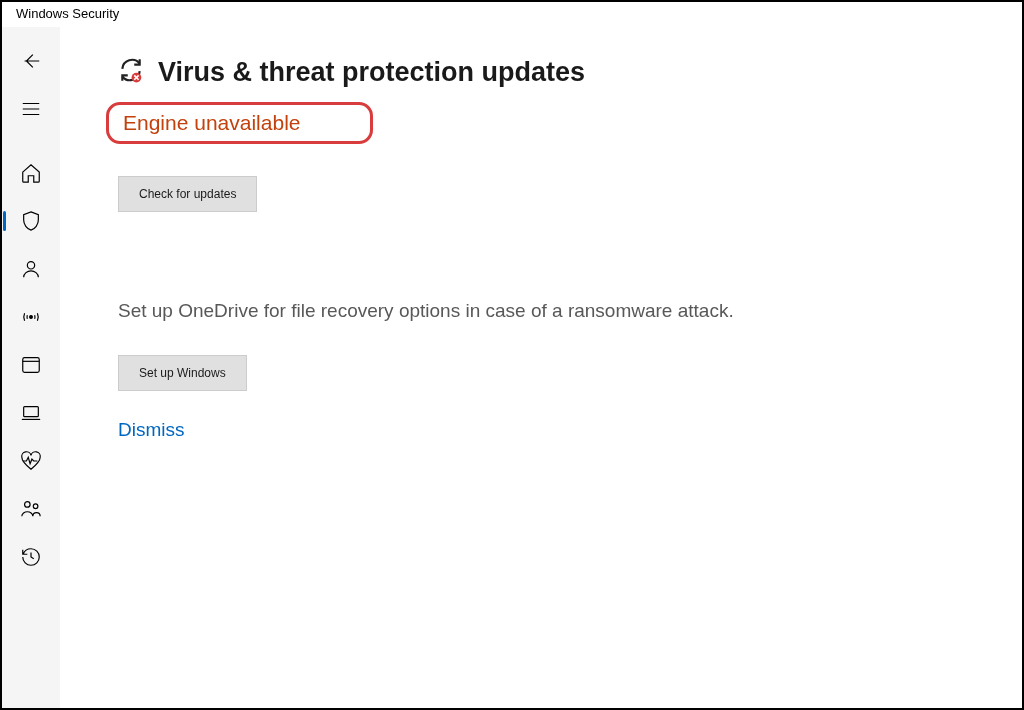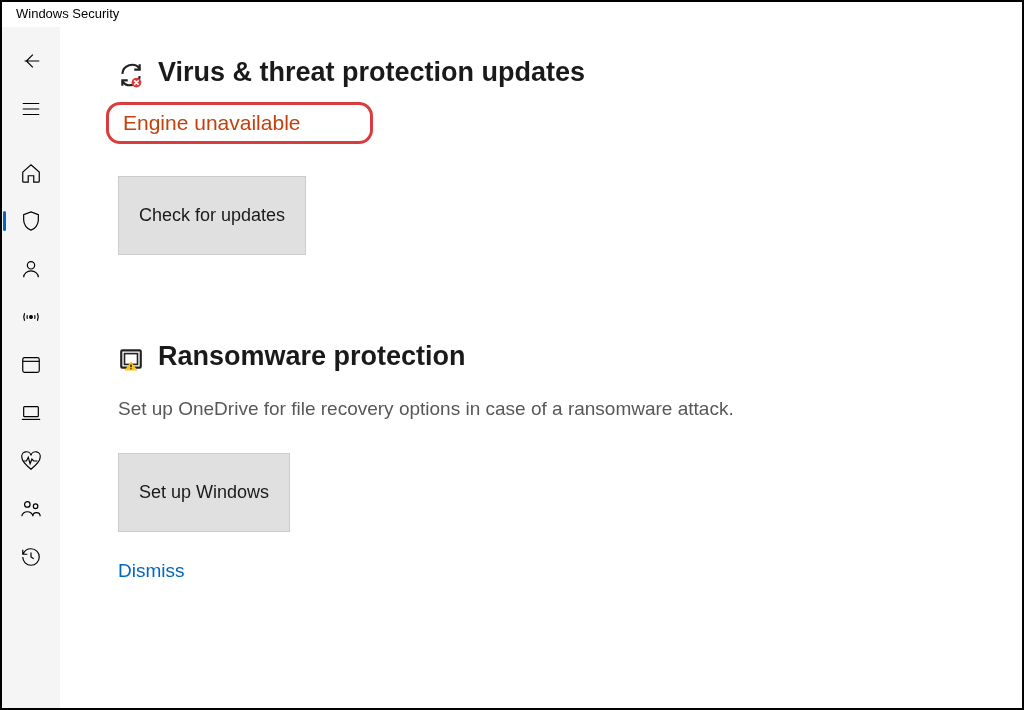--- a/index.html
+++ b/index.html
@@ -64,21 +64,21 @@
     .gap-top {
       margin-top: 16px;
     }
     .main {
       flex: 1;
       padding: 30px 20px 20px 58px;
       overflow-y: auto;
     }
     .section-header {
       display: flex;
-      align-items: flex-end;
+      align-items: flex-start;
       gap: 14px;
       margin-bottom: 12px;
     }
     .section-header svg {
       width: 26px;
       height: 26px;
       flex-shrink: 0;
     }
     .section-title {
       font-size: 27px;
@@ -95,22 +95,22 @@
     .status-highlight {
       border: 3px solid #d93c3c;
       border-radius: 14px;
       padding: 6px 70px 6px 14px;
       margin: 2px 0 14px -12px;
     }
     .action-btn {
       display: inline-block;
       background: #e0e0e0;
       border: 1px solid #ccc;
-      padding: 28px 20px;
-      font-size: 18px;
+      padding: 10px 20px;
+      font-size: 12px;
       color: #1a1a1a;
       cursor: pointer;
       margin-top: 18px;
       margin-bottom: 28px;
     }
     .link {
       display: block;
       color: #0067c0;
       font-size: 19px;
       cursor: pointer;
@@ -225,30 +225,20 @@
     </div>
 
     <div class="status-text status-highlight">Engine unavailable</div>
 
     <div>
       <button class="action-btn">Check for updates</button>
     </div>
 
 
     <div class="section2">
-      <div class="section-header">
-        <svg viewBox="0 0 24 24">
-          <rect x="3" y="4" width="18" height="16" rx="1" fill="none" stroke="#222" stroke-width="2"></rect>
-          <rect x="6" y="7" width="12" height="10" fill="none" stroke="#222" stroke-width="1.5"></rect>
-          <path d="M12 15l5 7H7z" fill="#fcc419" stroke="#fcc419"></path>
-          <path d="M12 17v2.5" stroke="#000" stroke-width="1.2"></path>
-          <circle cx="12" cy="21" r="0.6" fill="#000"></circle>
-        </svg>
-        <div class="section-title">Ransomware protection</div>
-      </div>
 
       <div class="desc">Set up OneDrive for file recovery options in case of a ransomware attack.</div>
 
       <div>
         <button class="action-btn">Set up Windows</button>
       </div>
 
       <a class="link">Dismiss</a>
     </div>
 

